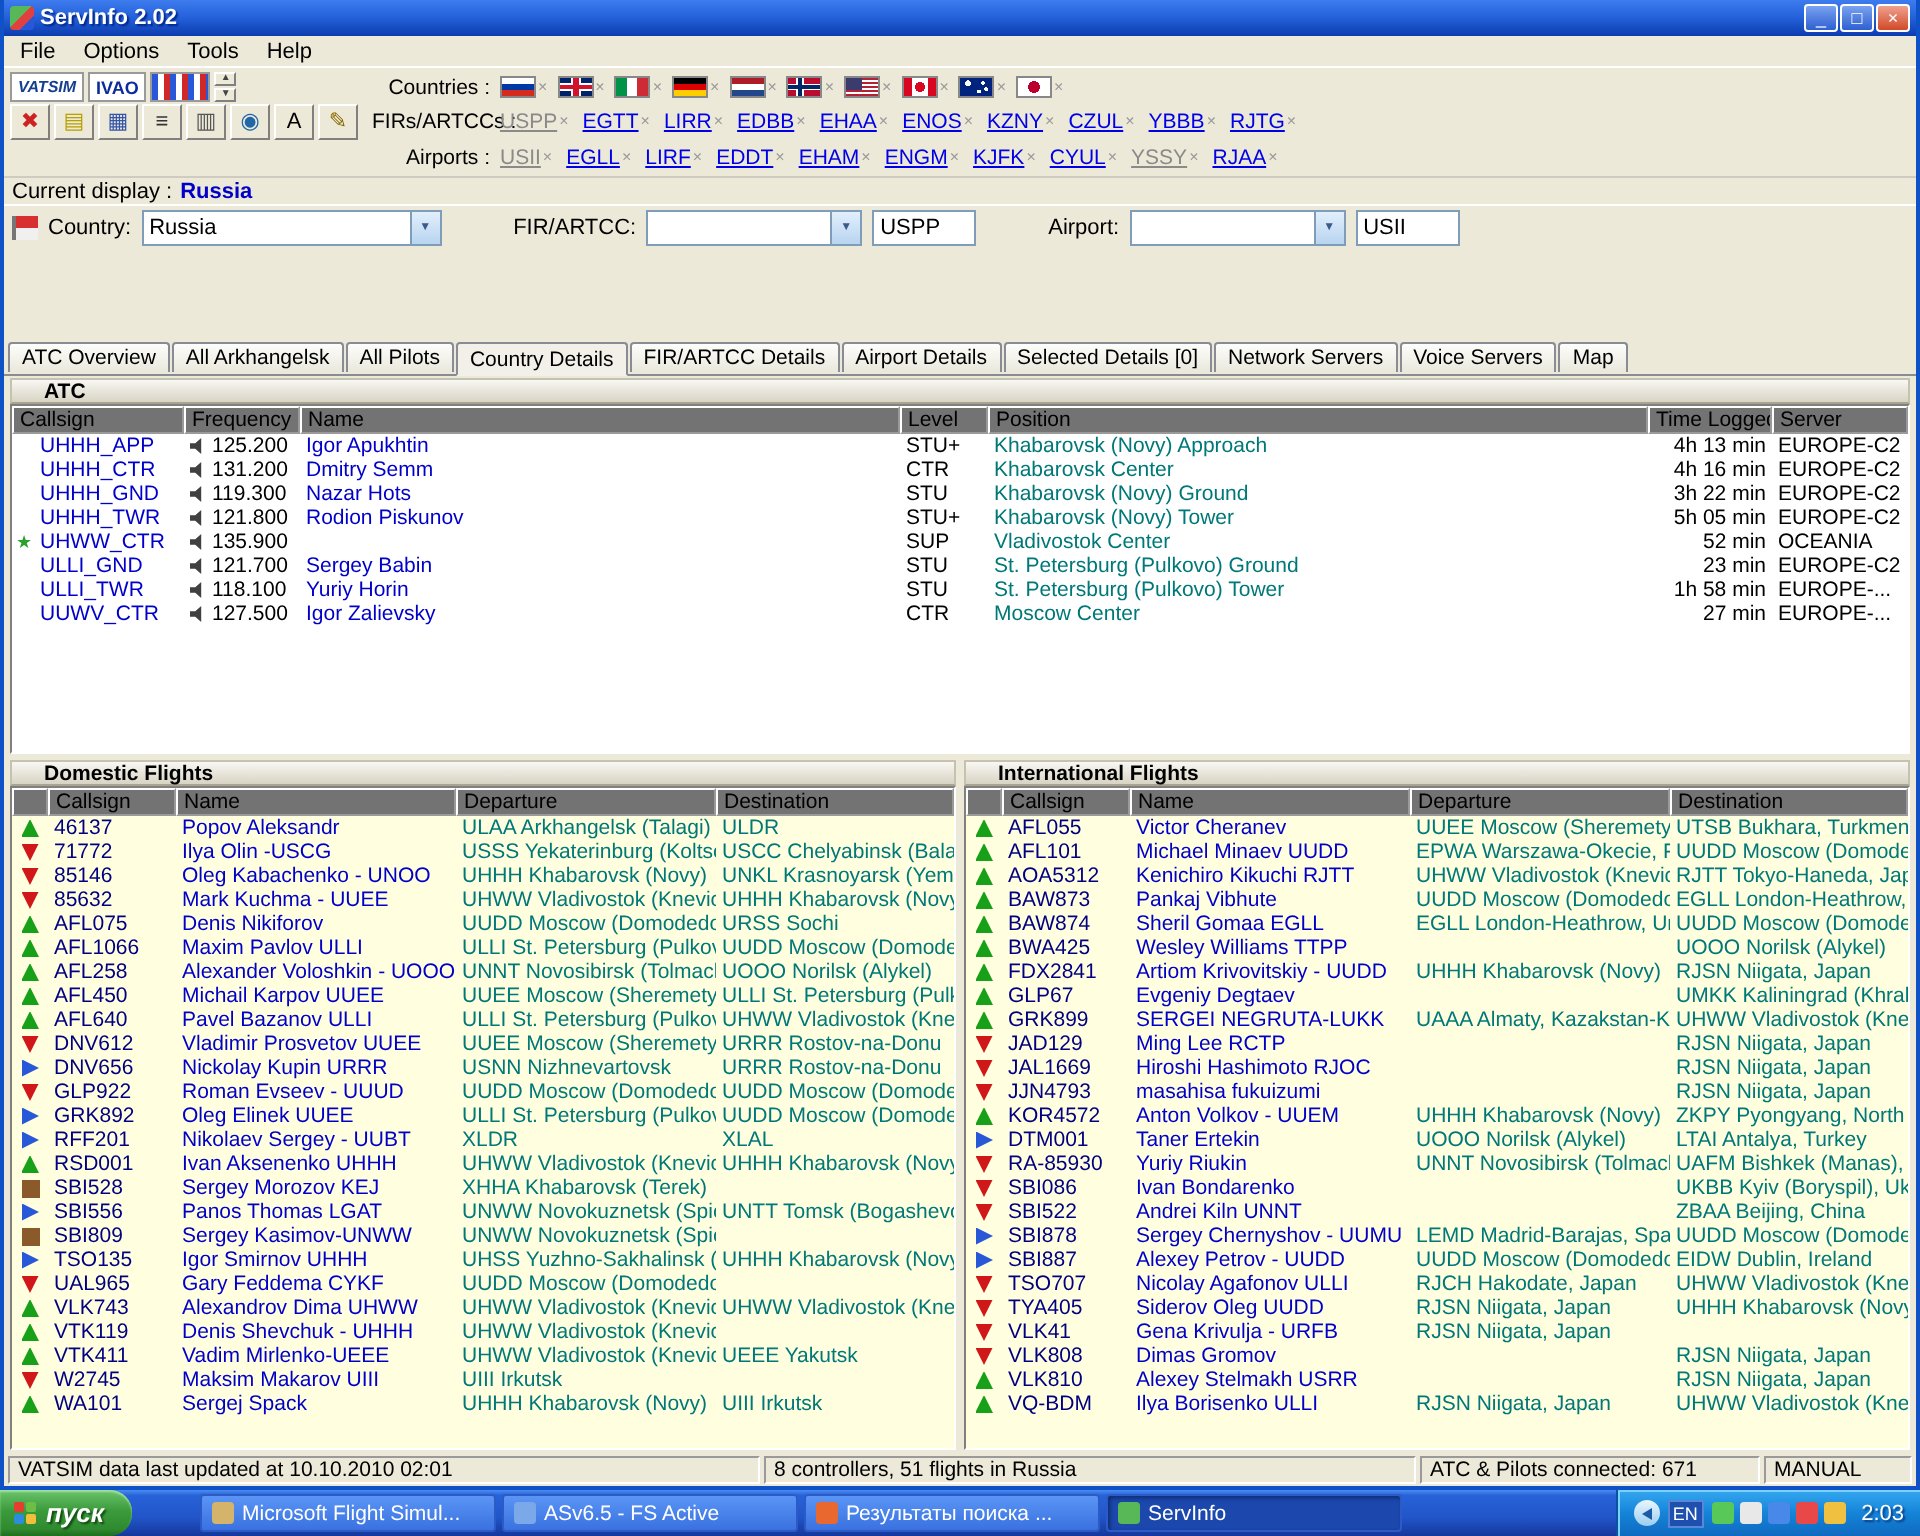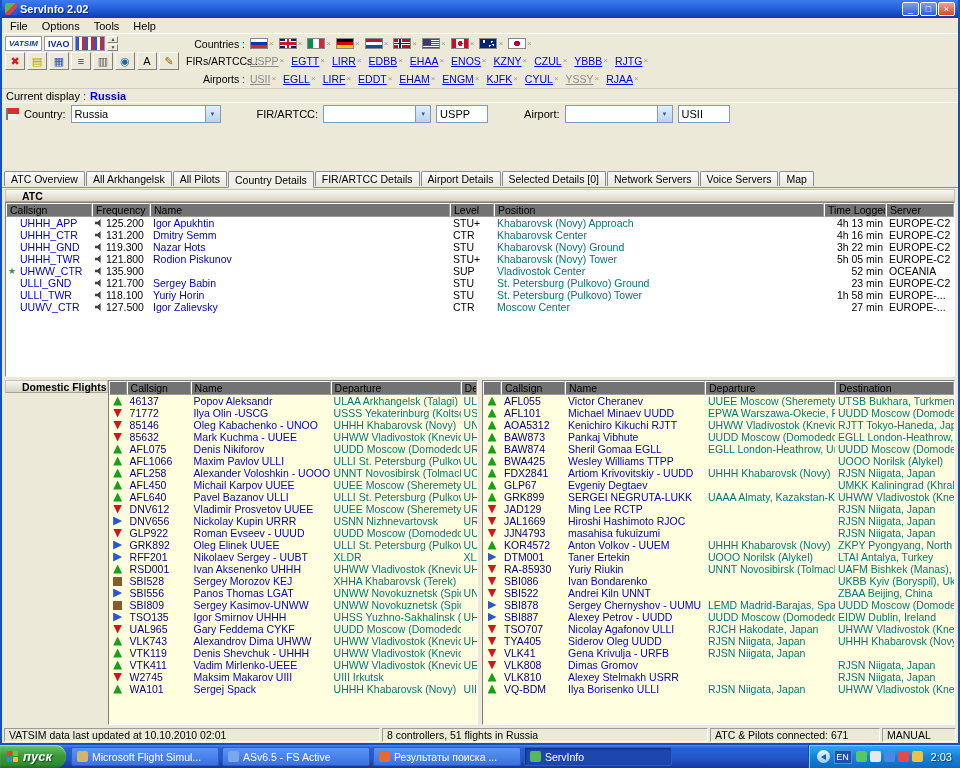--- a/index.html
+++ b/index.html
@@ -71,21 +71,21 @@
   .tab{height:15px;line-height:14px;padding:0 6px;border:1px solid #898C95;border-bottom:none;border-radius:2px 2px 0 0;
        background:linear-gradient(180deg,#FDFDFB,#EAE8DC);margin-right:1px;font-size:10.5px;white-space:nowrap;}
   .tab.active{height:17px;line-height:16px;background:#F2F0E8;position:relative;z-index:2;margin-bottom:-1px;border-bottom:1px solid #F2F0E8;}
   
   .page{flex:1;display:flex;flex-direction:column;padding:1px 3px 2px;border-top:1px solid #898C95;background:#ECE9D8;min-height:0;}
   .ghdr{height:13px;line-height:12px;font-weight:bold;font-size:10.5px;padding-left:16px;
         background:linear-gradient(180deg,#F8F7F2,#D8D4C4);border:1px solid #C6C2B2;border-bottom-color:#A8A490;}
   .tablewrap{border:1px solid;border-color:#808080 #fff #fff #808080;background:#fff;overflow:hidden;}
   .atcwrap{height:175px;}
   .flightsrow{display:flex;gap:4px;margin-top:3px;flex:1;min-height:0;}
-  .fgroup{flex:1;display:flex;flex-direction:row;min-width:0;}
+  .fgroup{flex:1;display:flex;flex-direction:column;min-width:0;}
   .flwrap{flex:1;background:var(--panel-yellow,#FFFFE0);}
   .agrid{display:grid;grid-template-columns:86px 58px 300px 44px 330px 62px minmax(0,1fr);}
   .fgrid{display:grid;grid-template-columns:18px 64px 140px 130px minmax(0,1fr);}
   .hcell{height:14px;line-height:13px;font-size:10.5px;background:#737373;padding:0 3px;white-space:nowrap;overflow:hidden;
          border-top:1px solid #fff;border-left:1px solid #fff;border-right:1px solid #9a9a9a;border-bottom:1px solid #9a9a9a;}
   .right{text-align:right;}
   .arow,.frow{height:12px;line-height:12px;font-size:10.5px;}
   .cell{padding:0 3px;white-space:nowrap;overflow:hidden;}
   .cs{color:var(--atc-callsign,#0000C8);padding-left:14px;position:relative;}
   .star{position:absolute;left:2px;top:0;color:#2CA02C;font-size:9px;}
@@ -100,21 +100,21 @@
   .fic.descend{background:#D01818;clip-path:polygon(0 0,100% 0,50% 100%);}
   .fic.cruise{background:#2858D8;clip-path:polygon(0 0,100% 50%,0 100%);}
   .fic.ground{background:#8A5A2A;}
   
   .statusbar{flex:0 0 16px;display:flex;gap:2px;padding:1px 2px;align-items:stretch;}
   .sp{border:1px solid;border-color:#9a9a9a #fff #fff #9a9a9a;padding:0 4px;display:flex;align-items:center;
       white-space:nowrap;overflow:hidden;font-size:10.5px;}
   .sp1{width:376px;} .sp2{flex:1;} .sp3{width:170px;} .sp4{width:74px;}
   
   .taskbar{position:absolute;left:0;bottom:0;width:960px;height:23px;display:flex;align-items:center;
-           background:linear-gradient(180deg,#4A8CF0 0%,#2862D8 12%,#2155C8 60%,#15379C 100%);}
+           background:linear-gradient(180deg,#4A8CF0 0%,#2862D8 12%,#2155C8 60%,#15379C 100%);gap:29px;}
   .startbtn{height:23px;padding:0 14px 0 7px;border-radius:0 11px 11px 0;display:flex;align-items:center;gap:4px;
             background:linear-gradient(180deg,#6CC46C 0%,#3B9B3B 45%,#2F8A2F 85%,#1E6E1E 100%);
             color:#fff;font-weight:bold;font-style:italic;font-size:13px;text-shadow:1px 1px 1px #134a13;
             box-shadow:inset 0 1px 1px #a0e0a0;}
   .winlogo{width:12px;height:12px;display:grid;grid-template-columns:5px 5px;grid-template-rows:5px 5px;gap:1px;}
   .winlogo i{border-radius:1px;}
   .winlogo i:nth-child(1){background:#E33E30;} .winlogo i:nth-child(2){background:#6CBE45;}
   .winlogo i:nth-child(3){background:#2E8DDB;} .winlogo i:nth-child(4){background:#F2BE3C;}
   .tasks{display:flex;gap:3px;margin-left:5px;}
   .task{width:148px;height:19px;border-radius:2px;border:1px solid #2C5BC8;display:flex;align-items:center;gap:4px;
@@ -700,20 +700,21 @@
                   </div>
                   <div class="cell flc">WA101</div>
                   <div class="cell nm">Sergej Spack</div>
                   <div class="cell pos">UHHH Khabarovsk (Novy)</div>
                   <div class="cell pos">UIII Irkutsk</div>
                 </div>
               </div>
           </div>
         </div>
         <div class="fgroup">
+          <div class="ghdr">International Flights</div>
           <div class="tablewrap flwrap">
             <div class="fgrid" id="intl-head">
                 <div class="hcell"></div>
                 <div class="hcell">Callsign</div>
                 <div class="hcell">Name</div>
                 <div class="hcell">Departure</div>
                 <div class="hcell">Destination</div>
               </div>
             <div id="intl-body">
                 <div class="frow fgrid">

